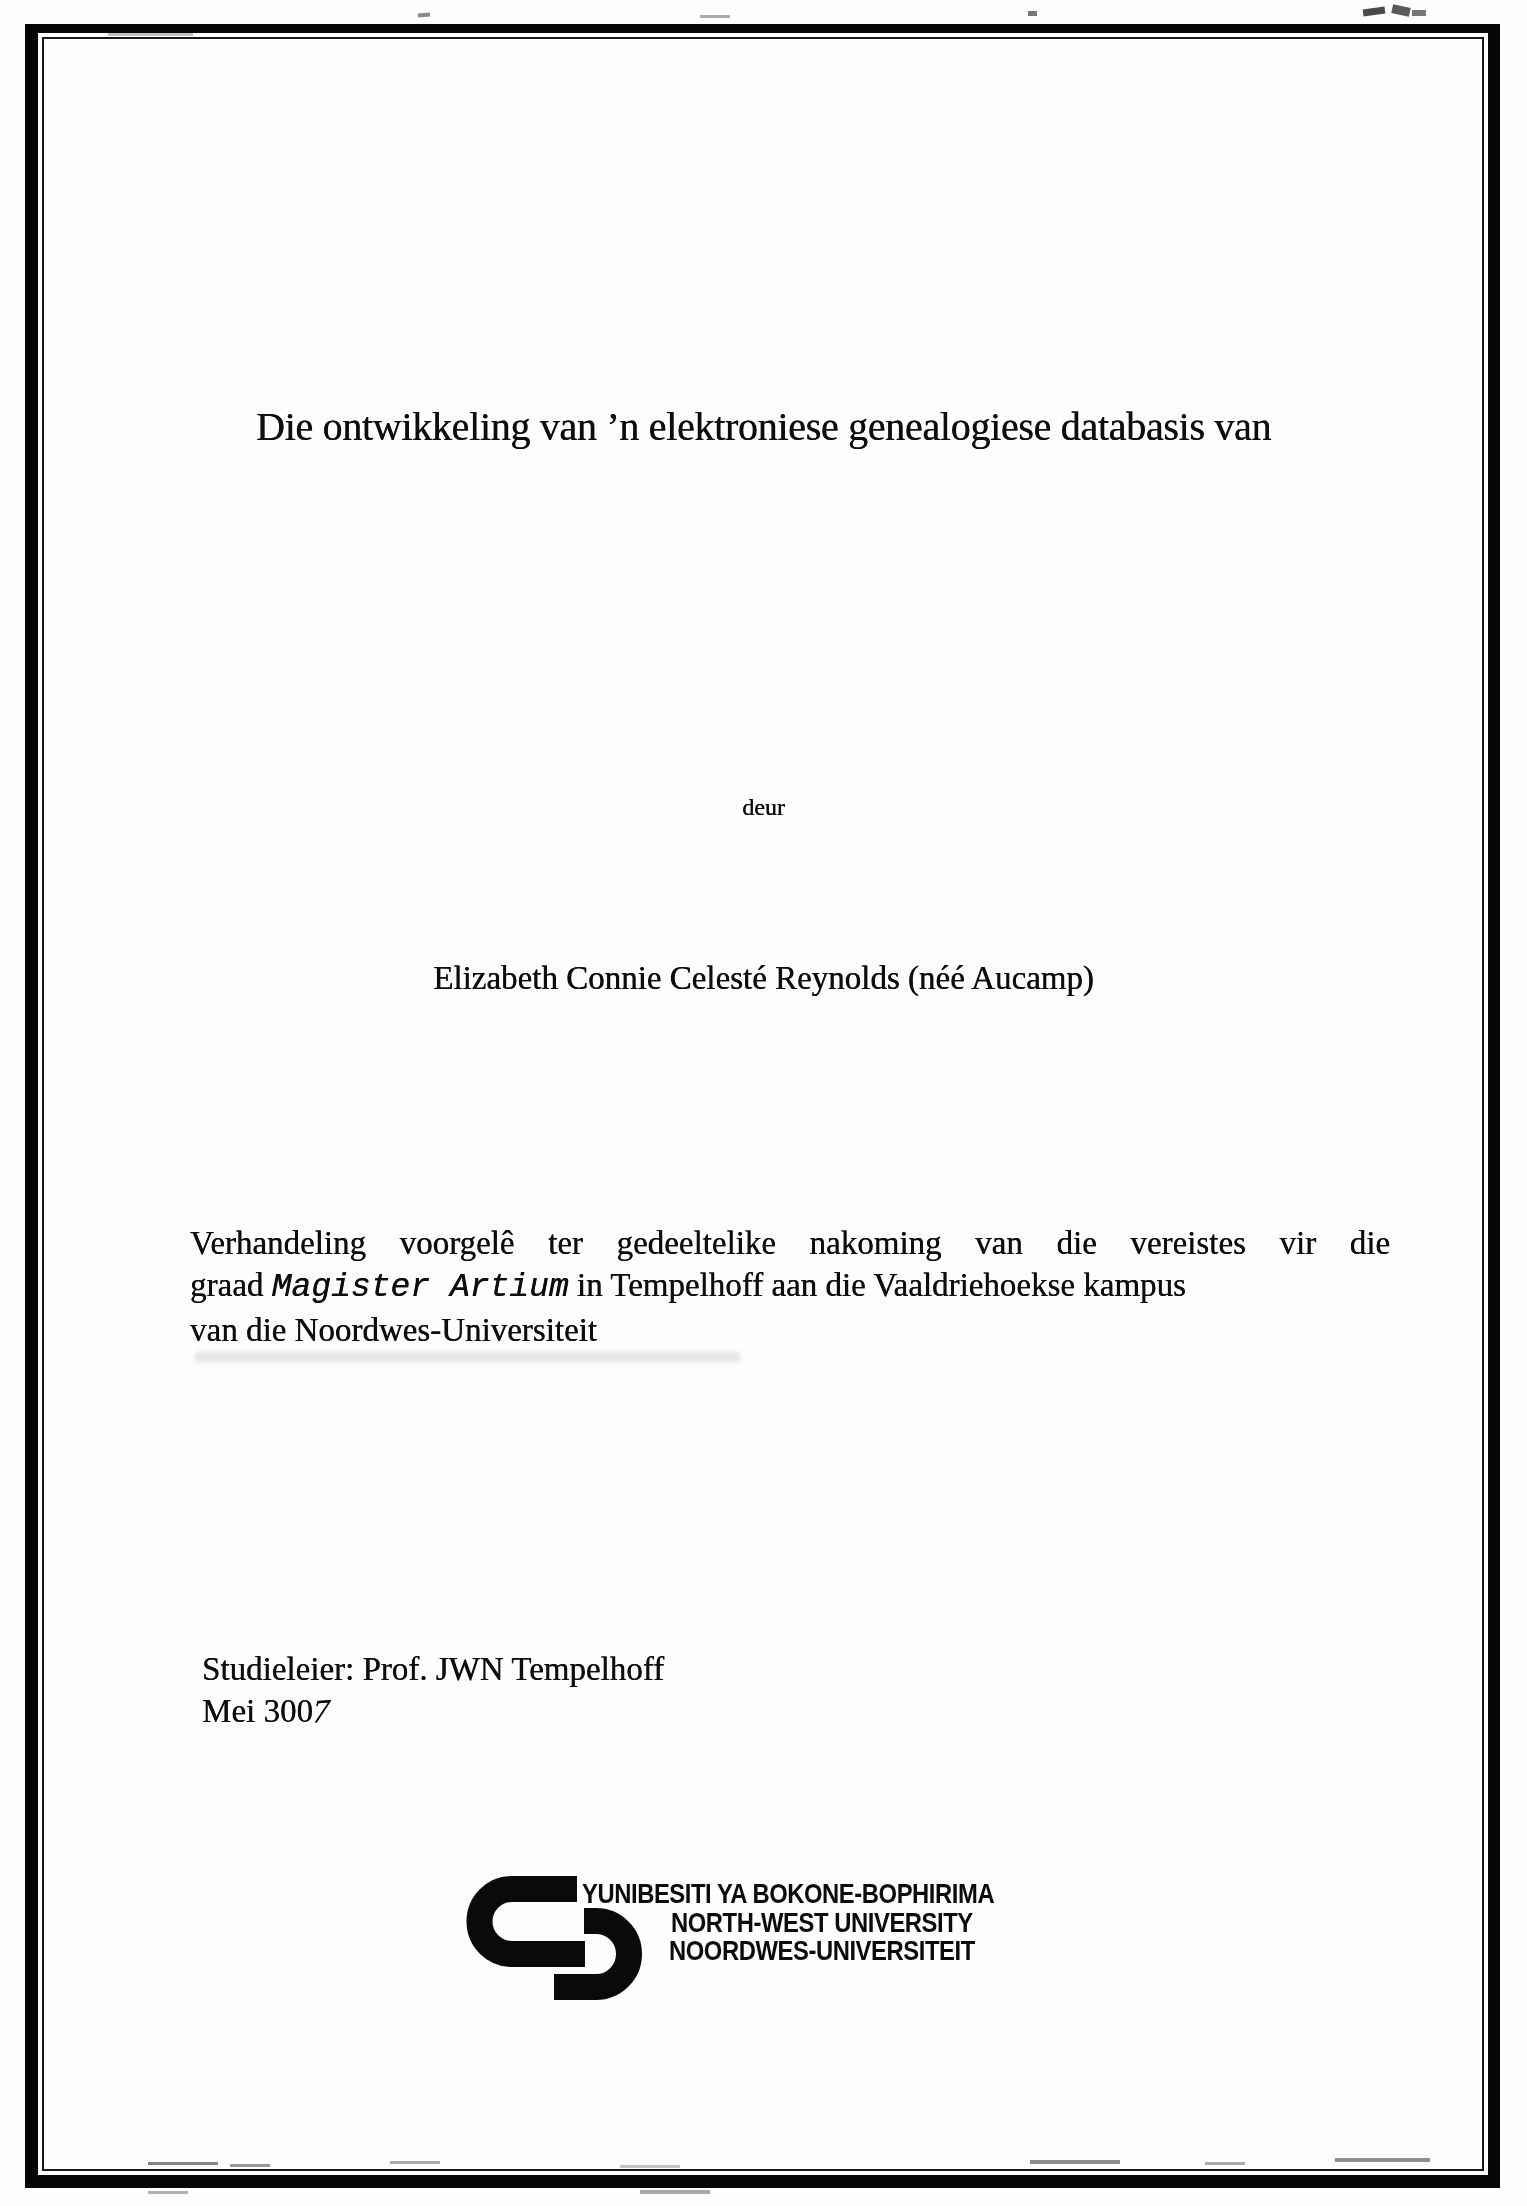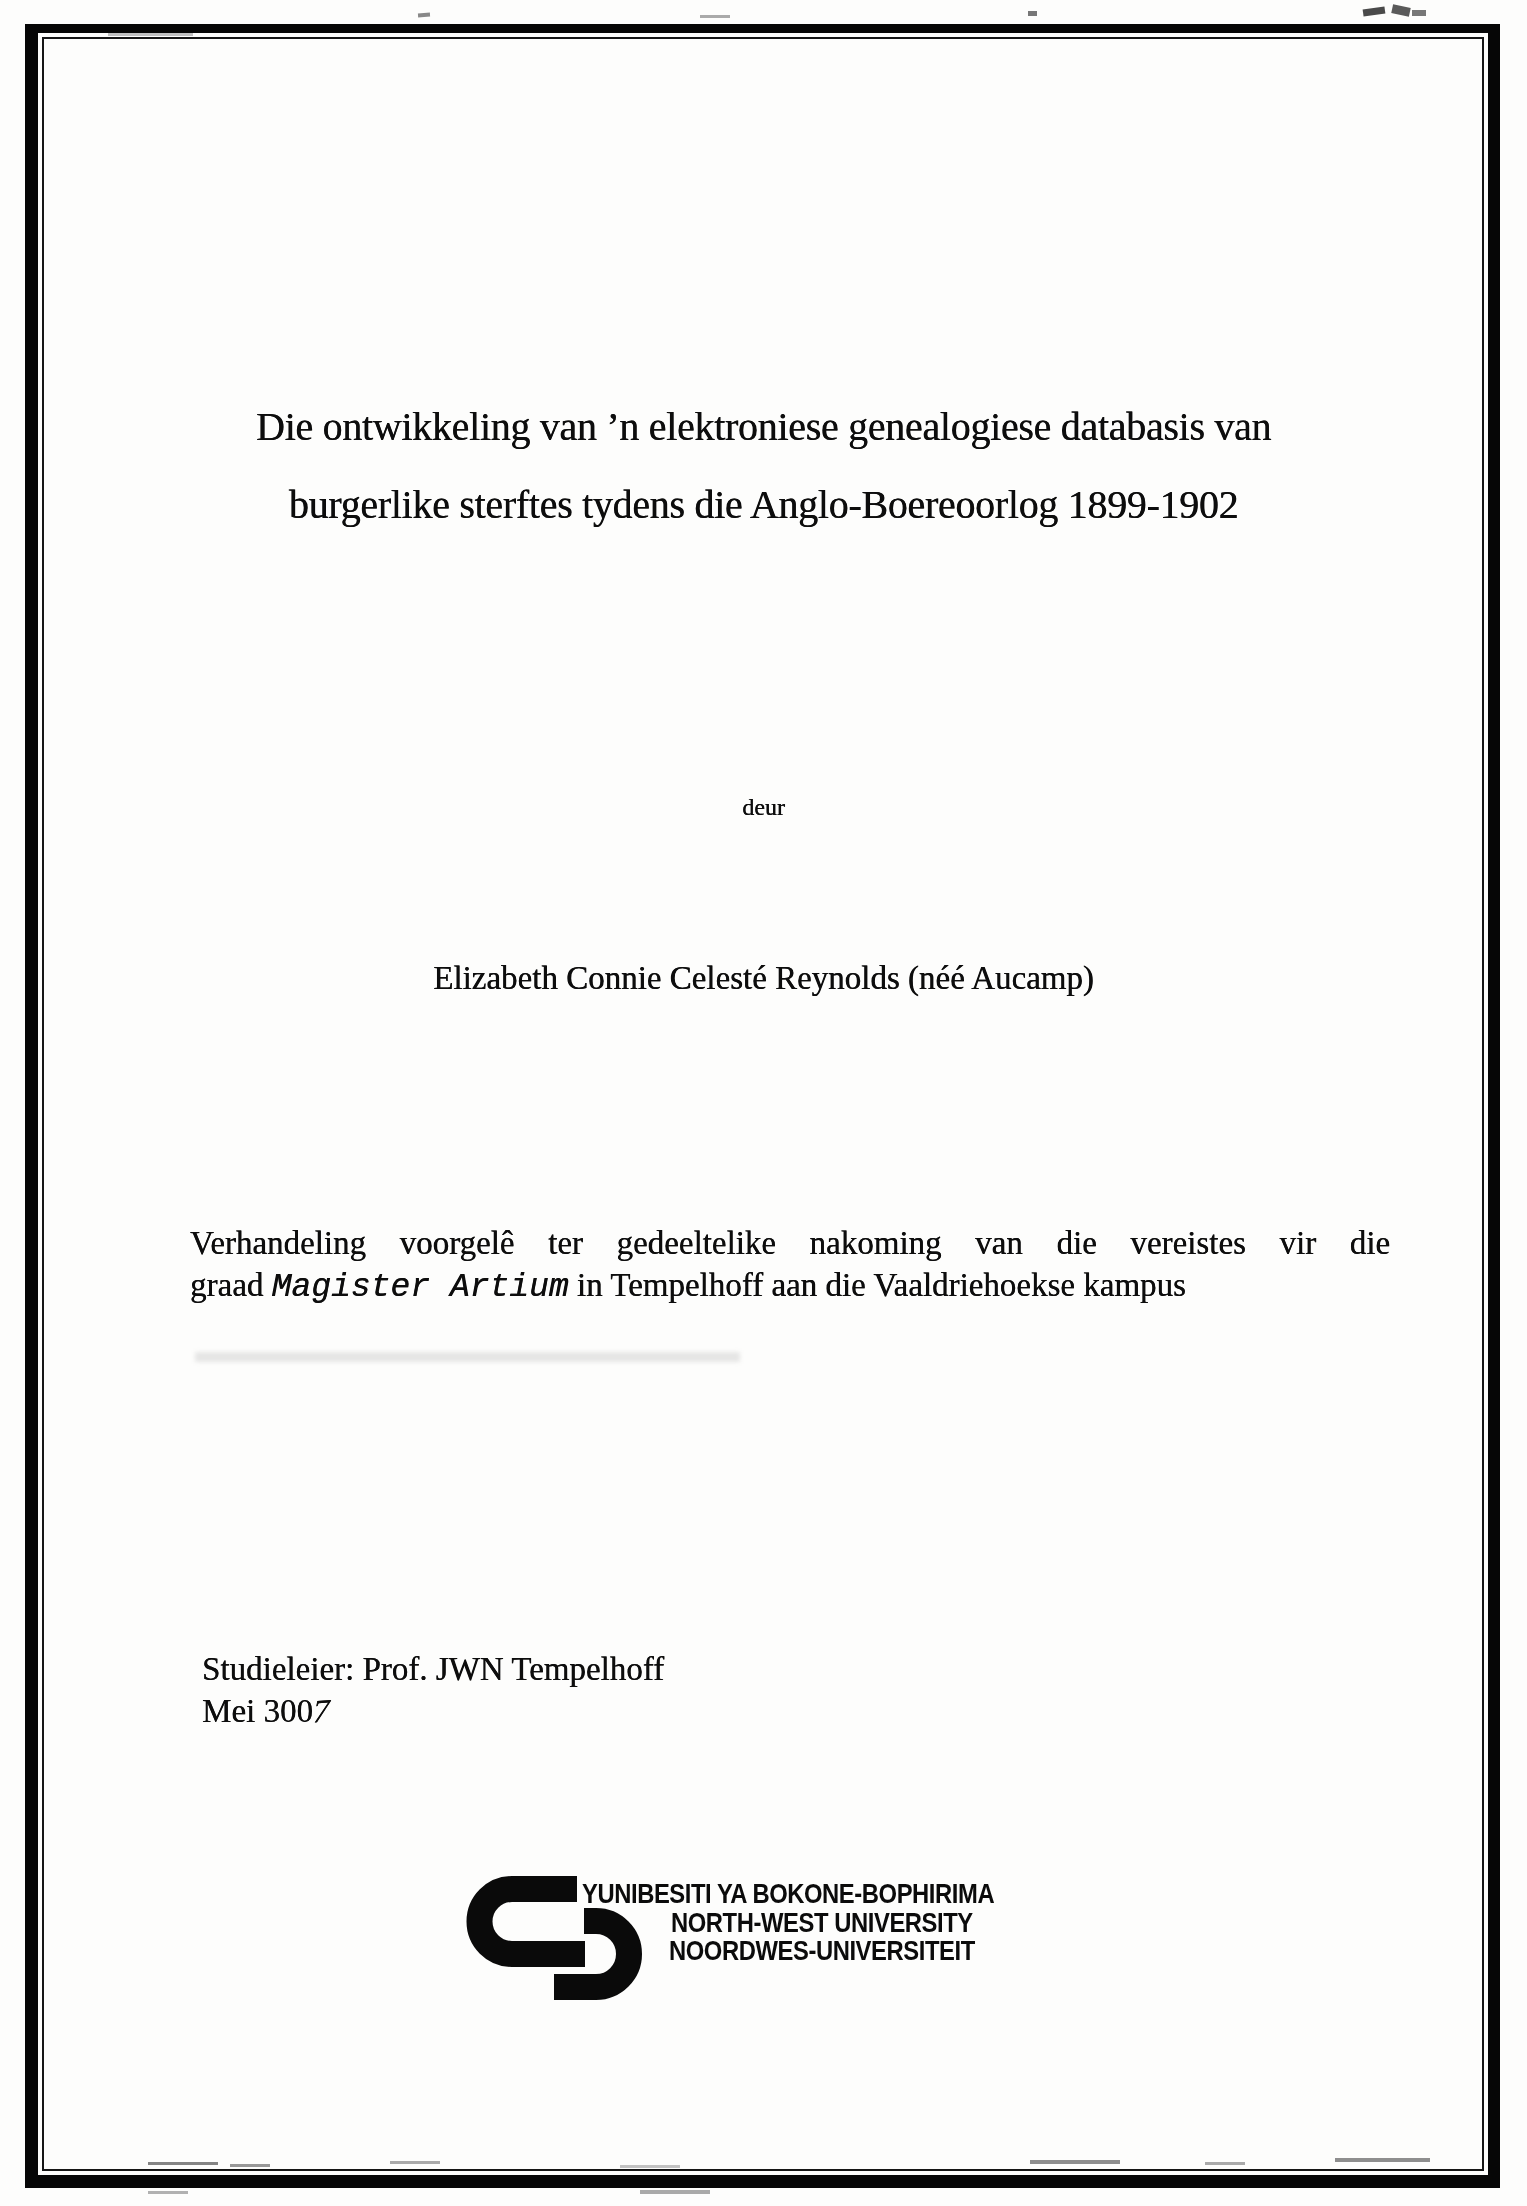--- a/index.html
+++ b/index.html
@@ -85,29 +85,29 @@
 </head>
 <body>
 
 <div class="page">
 
   <div class="frame-outer">
     <div class="frame-inner"></div>
   </div>
 
   <div class="centerline title line1">Die ontwikkeling van ’n elektroniese genealogiese databasis van</div>
-  <div class="centerline title line2">burgerlike sterftes tydens die Anglo-Boereoorlog 1899-1902</div>
 
   <div class="centerline byline">deur</div>
 
   <div class="centerline author">Elizabeth Connie Celesté Reynolds (néé Aucamp)</div>
 
   <div class="declaration">
     <div class="decl-line1">Verhandeling voorgelê ter gedeeltelike nakoming van die vereistes vir die</div>
     <div class="decl-line2"><span>graad </span><span class="ital">Magister Artium</span><span> in Tempelhoff aan die Vaaldriehoekse kampus</span></div>
+    <div class="decl-line3">van die Noordwes-Universiteit</div>
   </div>
 
   <div class="art ghost"></div>
 
   <div class="supervisor">
     <div>Studieleier: Prof. JWN Tempelhoff</div>
     <div><span>Mei 300</span><span class="seven">7</span></div>
   </div>
 
   <div class="logo">

